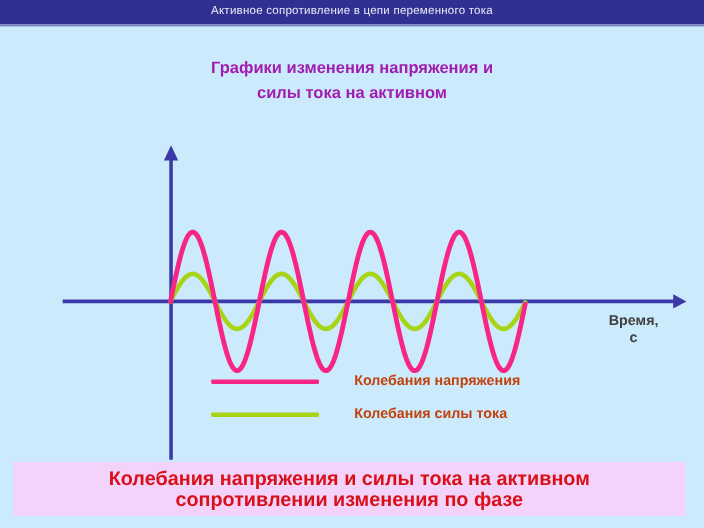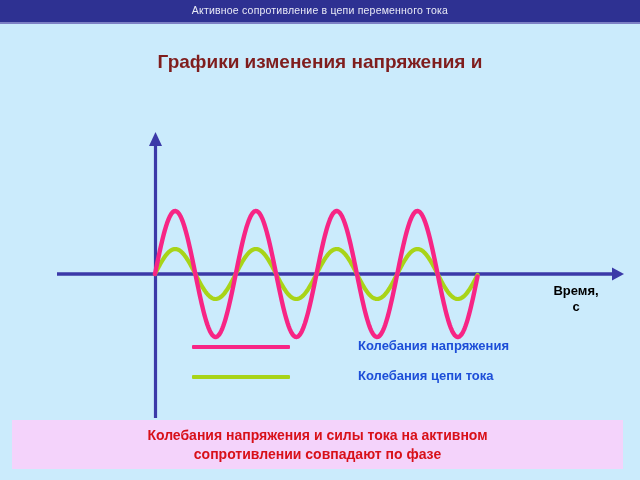--- a/index.html
+++ b/index.html
@@ -41,44 +41,44 @@
     letter-spacing: .2px;
     white-space: nowrap;
   }
 
   
   #slide-title {
     position: absolute;
     left: 120px; top: 50px;
     width: 400px;
     text-align: center;
-    font-size: 19px;
+    font-size: 15px;
     font-weight: bold;
     line-height: 23px;
-    color: #7f1d1d;
+    color: #a21caf;
   }
   #slide-title .ln { display: block; white-space: nowrap; }
 
   
   #plot {
     position: absolute;
     left: 0; top: 0;
     width: 640px; height: 480px;
   }
 
   
   #x-axis-label {
     position: absolute;
     left: 528px; top: 283px;
     width: 96px;
     text-align: center;
     font-size: 13px;
     font-weight: bold;
     line-height: 16px;
-    color: #000000;
+    color: #404040;
   }
   #x-axis-label .ln { display: block; }
 
   
   #legend {
     position: absolute;
     left: 190px; top: 338px;
     width: 400px;
   }
   .legend-row {
@@ -89,56 +89,56 @@
     position: absolute;
     left: 2px; top: 7px;
     width: 98px; height: 4px;
     border-radius: 1px;
   }
   .legend-label {
     position: absolute;
     left: 132px; top: 0px;
     font-size: 13px;
     font-weight: bold;
-    color: #1d4ed8;
+    color: #c2410c;
     white-space: nowrap;
-    margin-left: 36px;
   }
 
   
   #conclusion {
     position: absolute;
     left: 12px; top: 420px;
     width: 611px; height: 49px;
     background: #f4d3fb;
     display: flex;
     align-items: center;
     justify-content: center;
   }
   #conclusion-text {
     width: 100%;
     text-align: center;
-    font-size: 14px;
+    font-size: 18px;
     font-weight: bold;
     line-height: 19px;
     color: #d81019;
   }
   #conclusion-text .ln { display: block; white-space: nowrap; }
 </style>
 </head>
 <body>
 
 <div id="slide">
 
   <div id="header-band"></div>
   <div id="header-rule"></div>
   <div id="header-title">Активное сопротивление в цепи переменного тока</div>
 
   <div id="slide-title">
     <span class="ln">Графики изменения напряжения и</span>
+    <span class="ln">силы тока на активном</span>
   </div>
 
   <svg id="plot" viewBox="0 0 640 480" width="640" height="480" preserveAspectRatio="none">
 
     <g>
       <line x1="57" y1="274" x2="616" y2="274" stroke="#3b39a8" stroke-width="3.4"></line>
       <polygon points="612,267.5 624,274 612,280.5" fill="#3b39a8"></polygon>
     </g>
 
     <g>
@@ -156,24 +156,24 @@
     <span class="ln">с</span>
   </div>
 
   <div id="legend">
     <div class="legend-row">
       <span class="legend-swatch" style="background:#f72585"></span>
       <span class="legend-label">Колебания напряжения</span>
     </div>
     <div class="legend-row">
       <span class="legend-swatch" style="background:#a8d418"></span>
-      <span class="legend-label">Колебания цепи тока</span>
+      <span class="legend-label">Колебания силы тока</span>
     </div>
   </div>
 
   <div id="conclusion">
     <div id="conclusion-text">
       <span class="ln">Колебания напряжения и силы тока на активном</span>
-      <span class="ln">сопротивлении совпадают по фазе</span>
+      <span class="ln">сопротивлении изменения по фазе</span>
     </div>
   </div>
 
 </div>
 
 </body></html>

